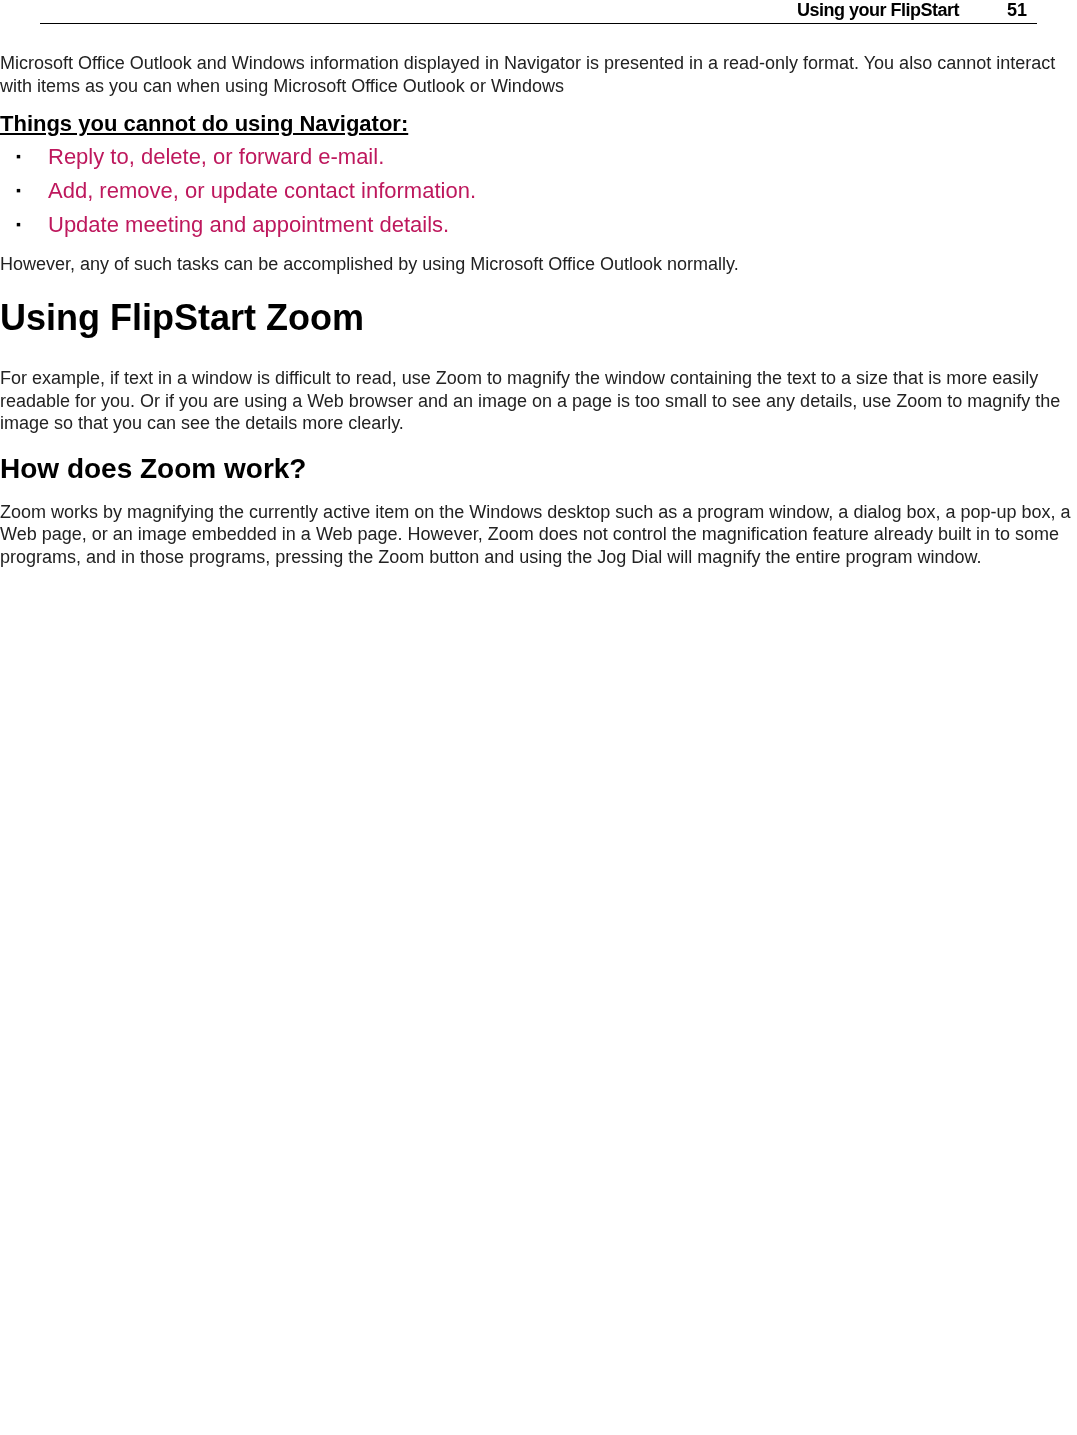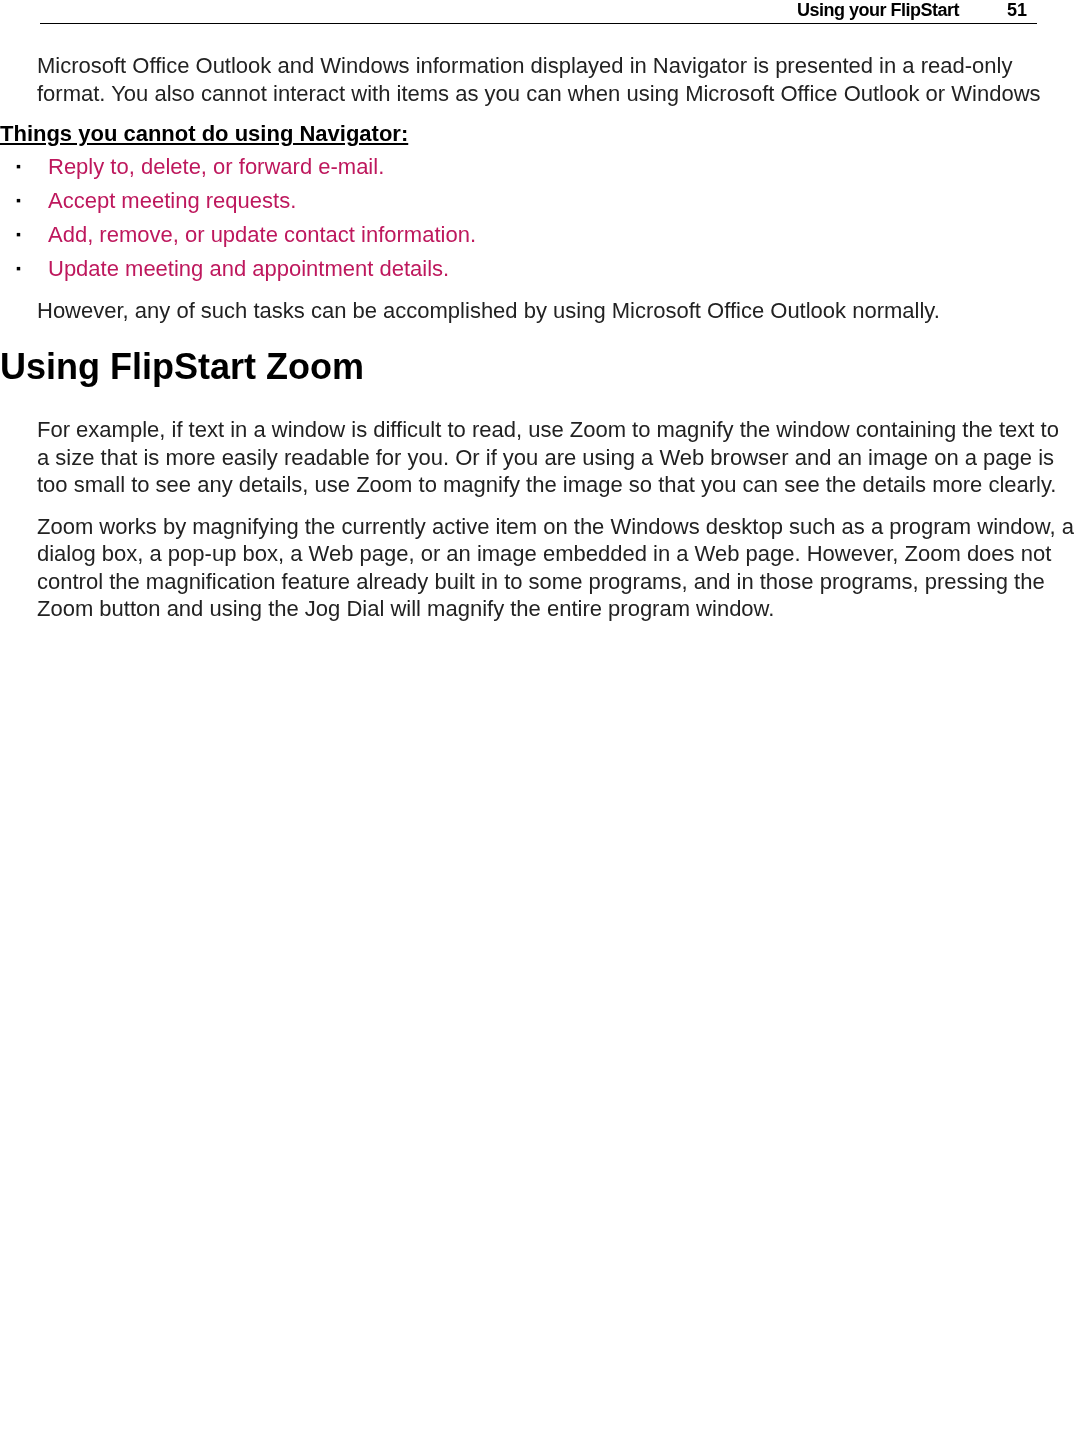--- a/index.html
+++ b/index.html
@@ -28,25 +28,24 @@
     .header-page {
       font-weight: bold;
       font-family: Arial, Helvetica, sans-serif;
       font-size: 18px;
       margin-left: 48px;
     }
     .content {
       padding: 28px 0 0 0;
     }
     p {
-      font-size: 22px;
+      font-size: 18px;
       line-height: 1.25;
       margin-bottom: 14px;
       color: #222;
-      padding-left: 37px;
     }
     .subhead {
       font-weight: bold;
       font-size: 22px;
       margin-bottom: 4px;
       color: #000;
       text-decoration: underline;
     }
     ul.square {
       list-style: none;
@@ -93,28 +92,28 @@
   <span class="header-page">51</span>
 </div>
 
 <div class="content">
 
   <p>Microsoft Office Outlook and Windows information displayed in Navigator is presented in a read-only format. You also cannot interact with items as you can when using Microsoft Office Outlook or Windows</p>
 
   <div class="subhead">Things you cannot do using Navigator:</div>
   <ul class="square">
     <li>Reply to, delete, or forward e-mail.</li>
-    <li>Accept meeting requests.</li>
     <li>Add, remove, or update contact information.</li>
     <li>Update meeting and appointment details.</li>
   </ul>
 
   <p>However, any of such tasks can be accomplished by using Microsoft Office Outlook normally.</p>
 
   <h1 class="big">Using FlipStart Zoom</h1>
 
   <div class="gap"></div>
   <p>For example, if text in a window is difficult to read, use Zoom to magnify the window containing the text to a size that is more easily readable for you. Or if you are using a Web browser and an image on a page is too small to see any details, use Zoom to magnify the image so that you can see the details more clearly.</p>
 
+  <h2 class="med">How does Zoom work?</h2>
 
   <p>Zoom works by magnifying the currently active item on the Windows desktop such as a program window, a dialog box, a pop-up box, a Web page, or an image embedded in a Web page. However, Zoom does not control the magnification feature already built in to some programs, and in those programs, pressing the Zoom button and using the Jog Dial will magnify the entire program window.</p>
 
 </div>
 
 </body></html>

